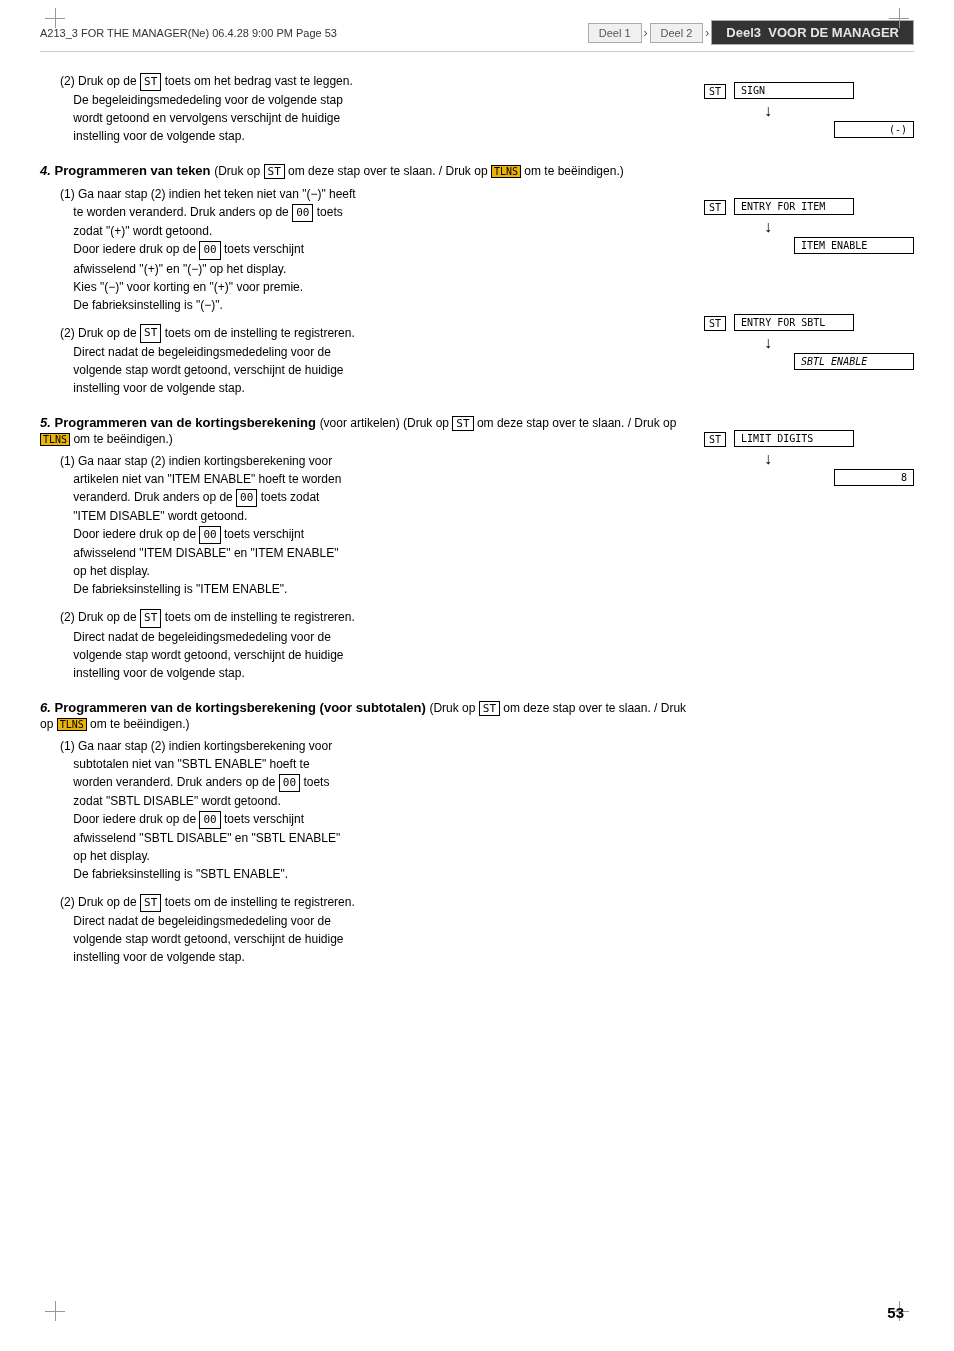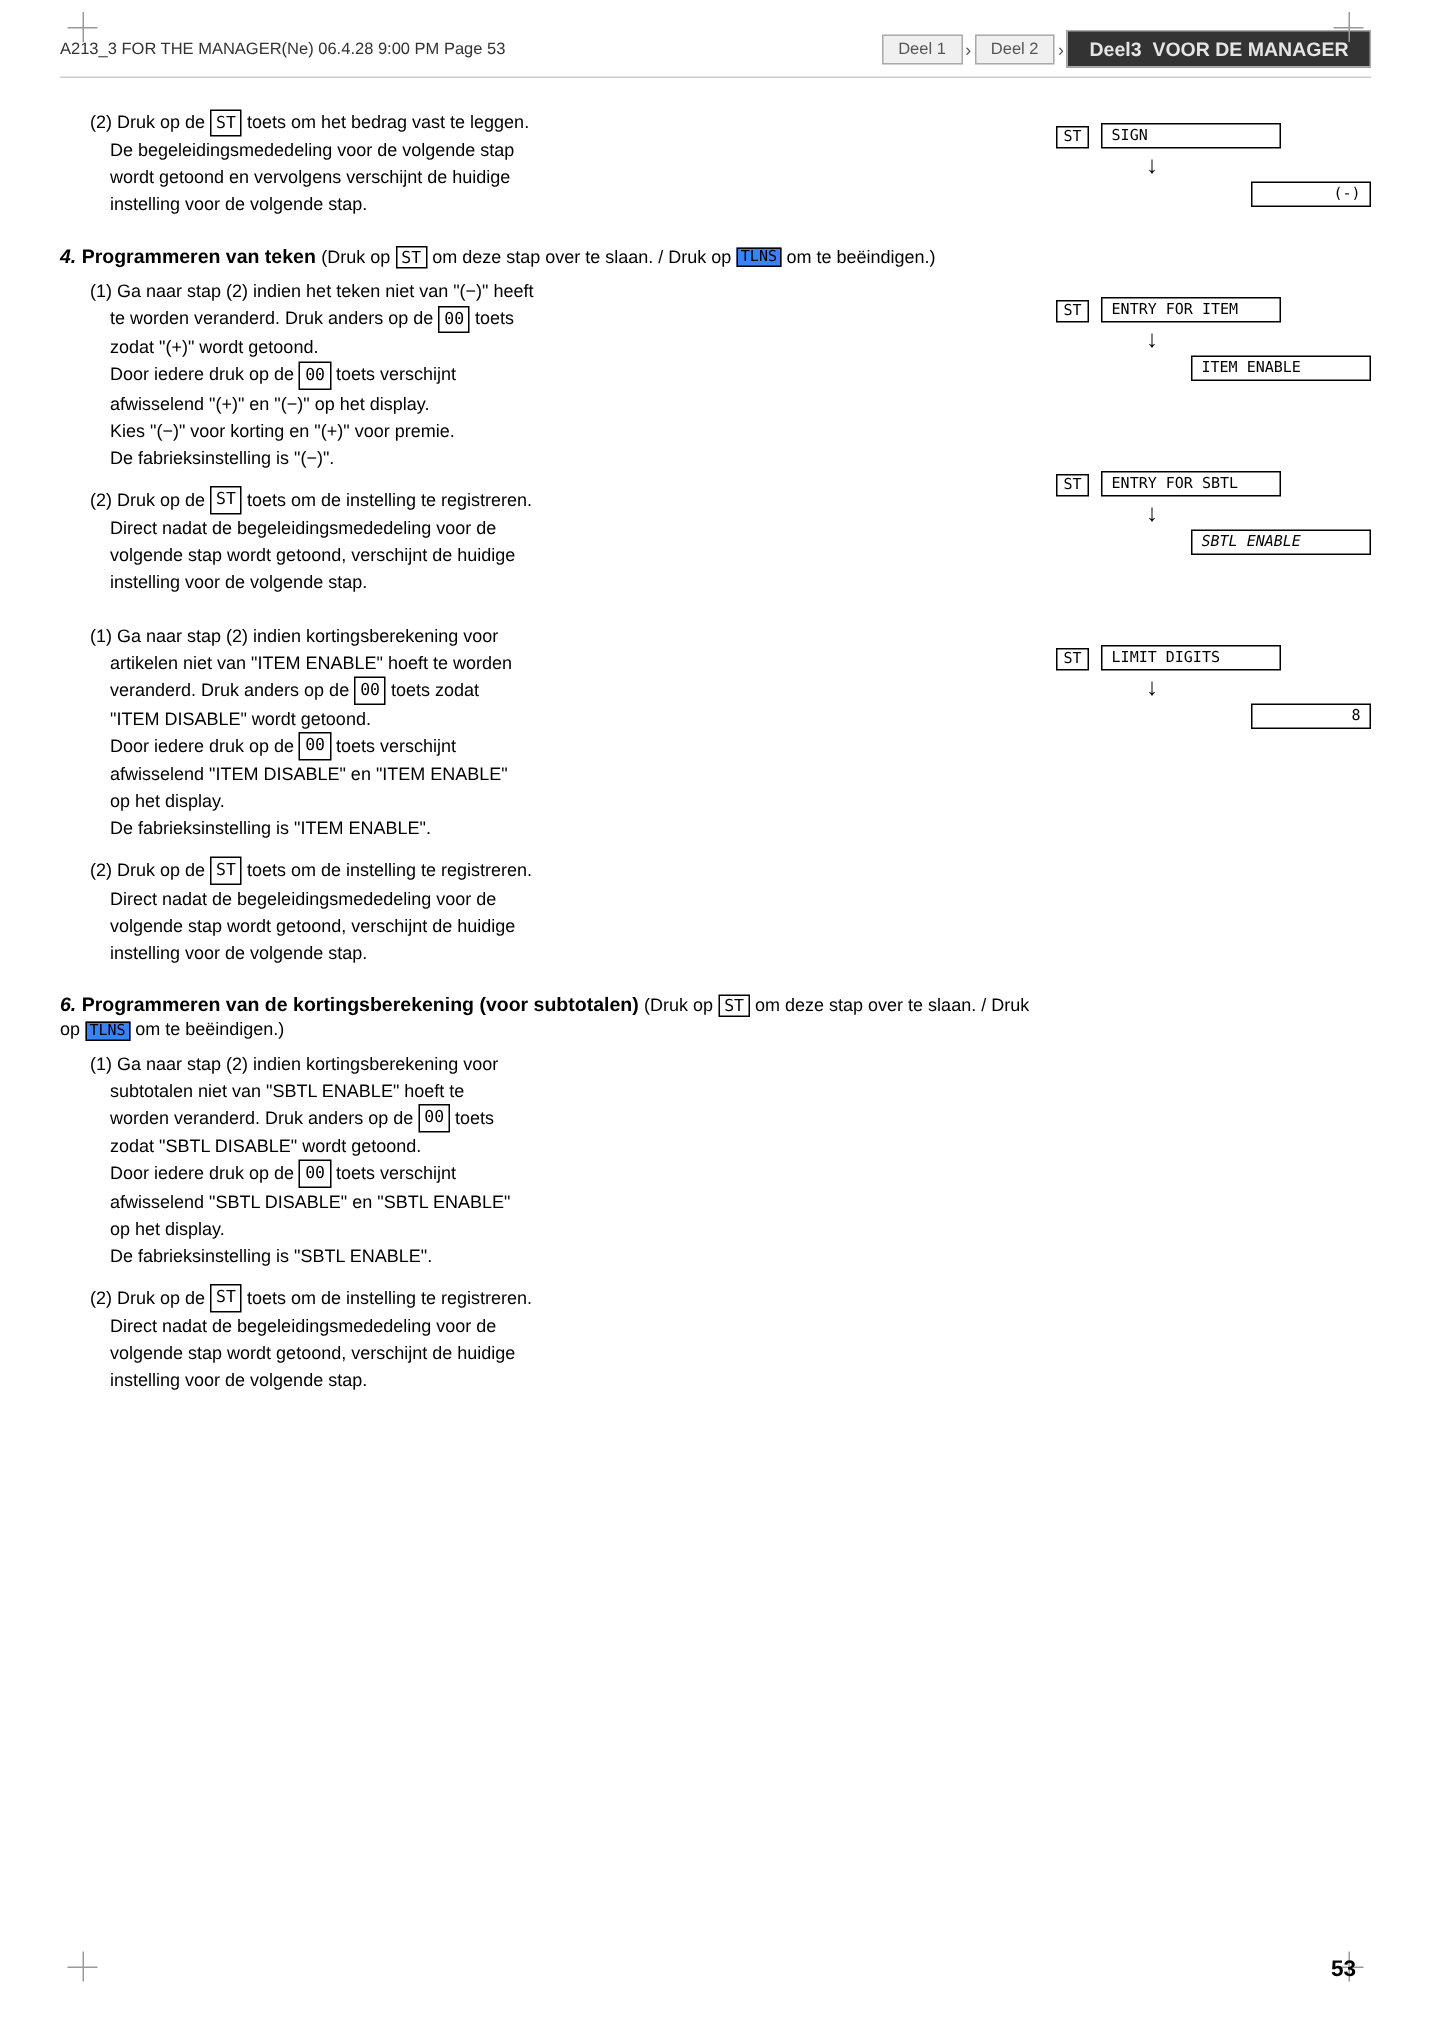--- a/index.html
+++ b/index.html
@@ -139,21 +139,21 @@
       top: 10px;
       left: 0;
     }
 
     .tlns-key {
       display: inline-block;
       border: 1px solid #000;
       padding: 0px 2px;
       font-size: 10px;
       font-family: monospace;
-      background: #3b82f6;
+      background: #eab308;
       vertical-align: middle;
     }
   </style>
 </head>
 <body>
 
 <div class="page">
 
   <div class="crosshair" style="top:8px;left:45px;"></div>
   <div class="crosshair" style="top:8px;right:45px;"></div>
@@ -207,20 +207,26 @@
           <p>
             (2) Druk op de <span class="key-box">ST</span> toets om de instelling te registreren.<br>
             &nbsp;&nbsp;&nbsp;&nbsp;Direct nadat de begeleidingsmededeling voor de<br>
             &nbsp;&nbsp;&nbsp;&nbsp;volgende stap wordt getoond, verschijnt de huidige<br>
             &nbsp;&nbsp;&nbsp;&nbsp;instelling voor de volgende stap.
           </p>
         </div>
       </div>
 
       <div class="section">
+        <div class="section-header">
+          <span class="num">5.</span>
+          <strong> Programmeren van de kortingsberekening</strong>
+          <span style="font-weight:normal;font-size:12px;"> (voor artikelen) (Druk op <span class="key-box">ST</span> om deze stap over te
+            slaan. / Druk op <span class="tlns-key">TLNS</span> om te beëindigen.)</span>
+        </div>
         <div class="sub-item">
           <p>
             (1) Ga naar stap (2) indien kortingsberekening voor<br>
             &nbsp;&nbsp;&nbsp;&nbsp;artikelen niet van "ITEM ENABLE" hoeft te worden<br>
             &nbsp;&nbsp;&nbsp;&nbsp;veranderd. Druk anders op de <span class="key-box">00</span> toets zodat<br>
             &nbsp;&nbsp;&nbsp;&nbsp;"ITEM DISABLE" wordt getoond.<br>
             &nbsp;&nbsp;&nbsp;&nbsp;Door iedere druk op de <span class="key-box">00</span> toets verschijnt<br>
             &nbsp;&nbsp;&nbsp;&nbsp;afwisselend "ITEM DISABLE" en "ITEM ENABLE"<br>
             &nbsp;&nbsp;&nbsp;&nbsp;op het display.<br>
             &nbsp;&nbsp;&nbsp;&nbsp;De fabrieksinstelling is "ITEM ENABLE".

